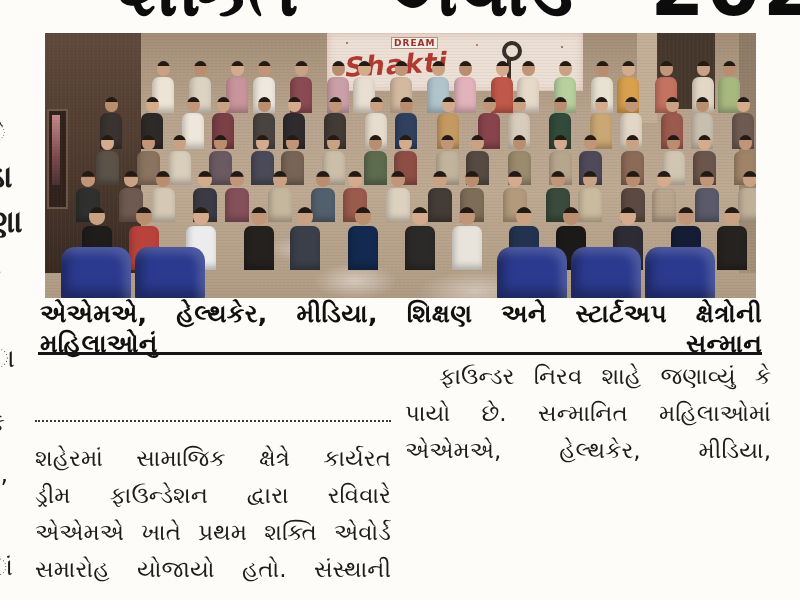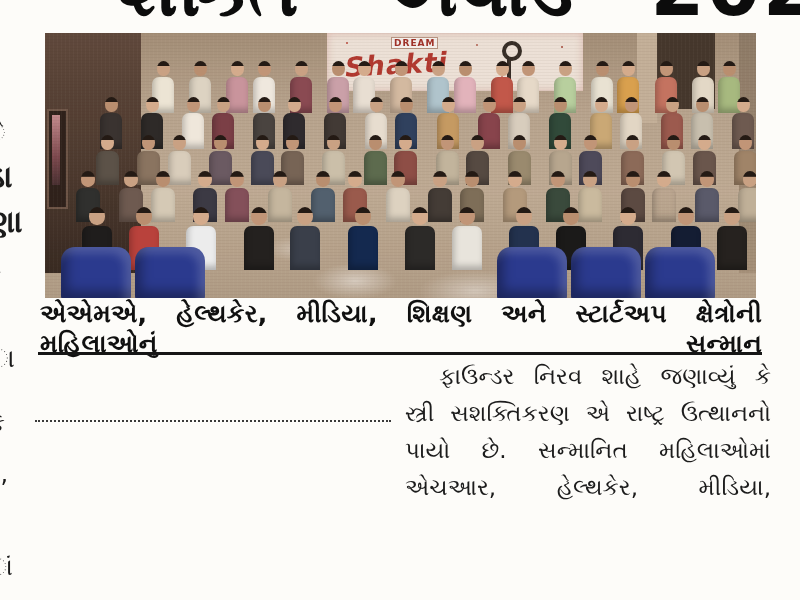--- a/index.html
+++ b/index.html
@@ -474,21 +474,26 @@
       </div>
     <div id="flash"></div>
     <div id="sepia"></div>
     <div id="grain"></div>
   </div>
 
   <div id="caption">એએમએ, હેલ્થકેર, મીડિયા, શિક્ષણ અને સ્ટાર્ટઅપ ક્ષેત્રોની મહિલાઓનું સન્માન</div>
   <div id="rule-solid"></div>
   <div id="rule-dotted"></div>
 
+  <div id="col-left" class="col">
+    <div class="ln jl">શહેરમાં સામાજિક ક્ષેત્રે કાર્યરત</div>
+    <div class="ln jl">ડ્રીમ ફાઉન્ડેશન દ્વારા રવિવારે</div>
+    <div class="ln jl">એએમએ ખાતે પ્રથમ શક્તિ એવોર્ડ</div>
+    <div class="ln jl">સમારોહ યોજાયો હતો. સંસ્થાની</div>
+  </div>
 
   <div id="col-right" class="col">
     <div class="ln jl indent">ફાઉન્ડર નિરવ શાહે જણાવ્યું કે</div>
-    <div class="ln jl">સ્ત્રી સશક્તિકરણ એ રાષ્ટ્ર ઉત્થાનનો</div>
     <div class="ln jl">પાયો છે. સન્માનિત મહિલાઓમાં</div>
-    <div class="ln jl">એચઆર, હેલ્થકેર, મીડિયા,</div>
+    <div class="ln jl">એએમએ, હેલ્થકેર, મીડિયા,</div>
   </div>
 
 </div>
 
 </body></html>

